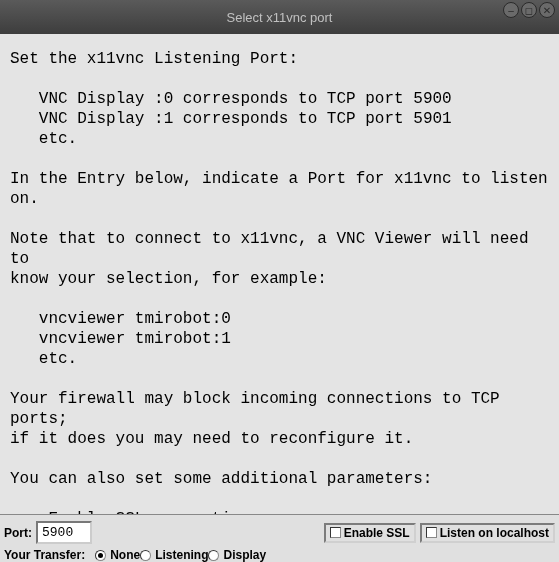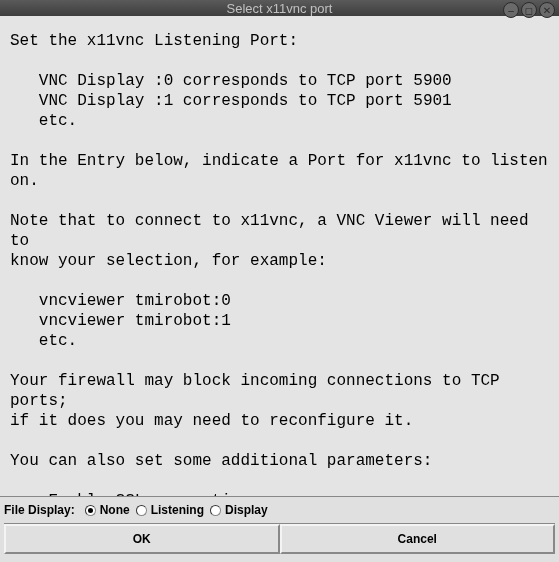--- a/index.html
+++ b/index.html
@@ -5,21 +5,21 @@
   * { box-sizing: border-box; }
   html, body {
     margin: 0; padding: 0;
     width: 559px; height: 562px;
     font-family: sans-serif;
     font-size: 12px;
     background: #e0e0e0;
     overflow: hidden;
   }
   .titlebar {
-    height: 16px;
+    height: 34px;
     background: linear-gradient(#5a5a5a, #3d3d3d);
     color: #c0c0c0;
     display: flex;
     align-items: center;
     justify-content: center;
     position: relative;
     font-size: 13px;
   }
   .titlebar .wincontrols {
     position: absolute;
@@ -89,21 +89,21 @@
     width: 11px; height: 11px;
     border-radius: 50%;
     border: 1px inset #888;
     background: #fff;
     display: inline-flex; align-items:center; justify-content:center;
   }
   .radio.sel::after {
     content:"";
     width:5px; height:5px; border-radius:50%; background:#000;
   }
-  .radio-group { display:inline-flex; align-items:center; gap: 6px; margin-left: 6px;}
+  .radio-group { display:inline-flex; align-items:center; gap: 0; margin-left: 6px;}
   .radio-wrap { display:inline-flex; align-items:center; gap:4px; }
   .btnrow {
     display: flex;
     border-top: 1px solid #888;
     margin-top: 4px;
   }
   .bigbtn {
     flex: 1;
     text-align: center;
     padding: 6px 0;
@@ -150,23 +150,36 @@
 
 You can also set some additional parameters:
 
   - Enable SSL encryption.
     (requires an SSL enabled vncviewer, such as SSVNC)
   - Listen only on localhost. (e.g. for an SSH tunnel)
   - Enable UltraVNC or TightVNC File transfer.</div>
 </div>
 
 <div class="controls">
+  <div class="row">
+    <label>Port:</label>
+    <input class="port-input" value="5900" style="">
+    <div class="spacer"></div>
+    <span class="check-wrap">
+      <span class="check"></span>
+      <span>Enable SSL</span>
+    </span>
+    <span class="check-wrap">
+      <span class="check"></span>
+      <span>Listen on localhost</span>
+    </span>
+  </div>
 
   <div class="row">
-    <label>File Display:</label>
+    <label>Your Transfer:</label>
     <div class="radio-group">
       <span class="radio-wrap">
         <span class="radio sel"></span>
         <span>None</span>
       </span>
       <span class="radio-wrap">
         <span class="radio"></span>
         <span>Listening</span>
       </span>
       <span class="radio-wrap">

